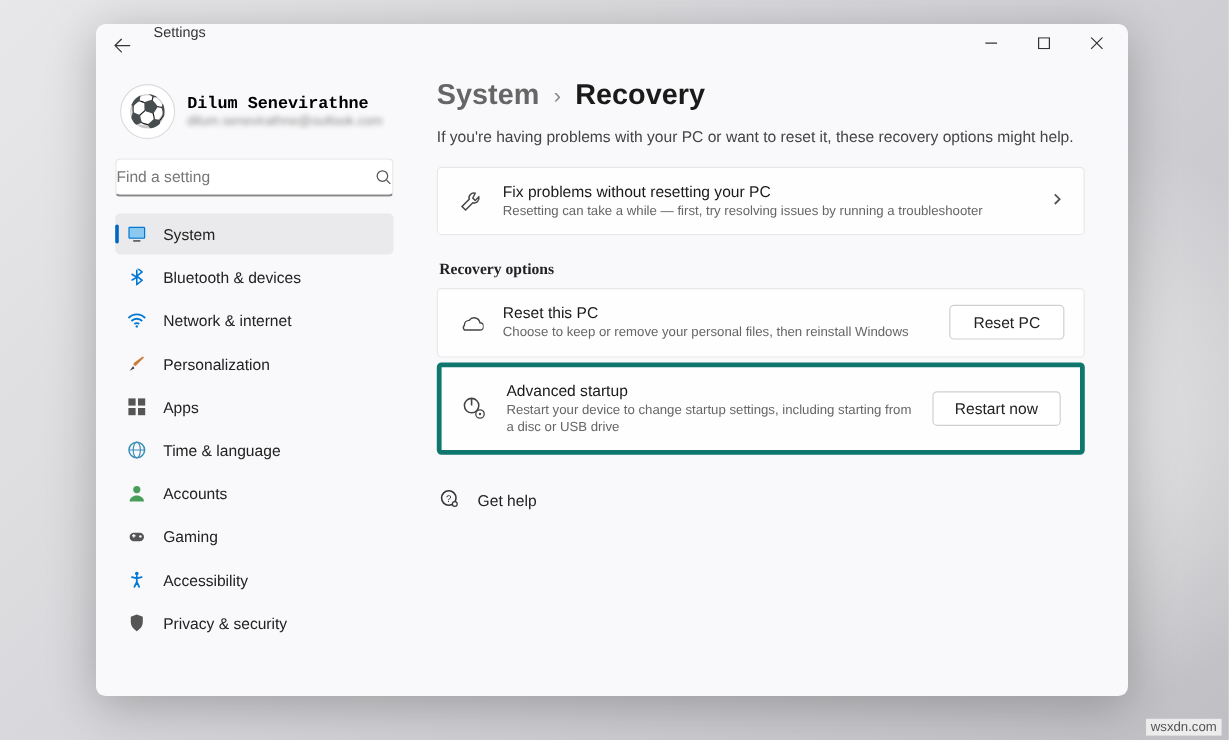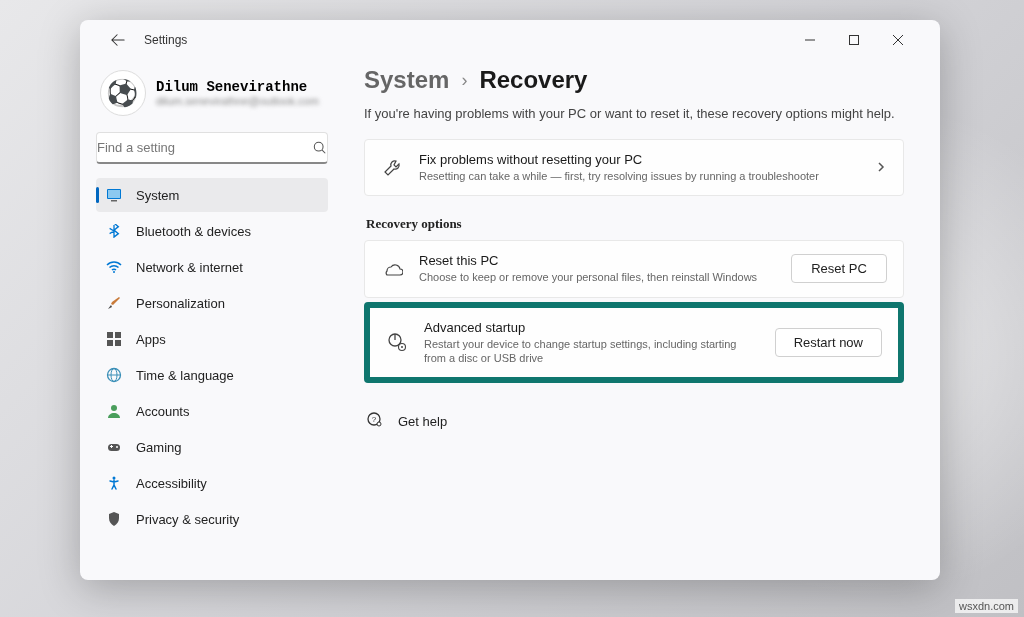--- a/index.html
+++ b/index.html
@@ -12,21 +12,21 @@
     position: absolute; right: -100px; top: 100px; width: 500px; height: 500px;
     background: radial-gradient(ellipse, rgba(255,255,255,0.6), transparent 70%);
     border-radius: 50%; transform: rotate(-15deg);
   }
   .window {
     position: absolute; top: 20px; left: 80px; width: 860px; height: 560px;
     background: #f9f9fb; border-radius: 8px; box-shadow: 0 8px 40px rgba(0,0,0,0.25);
     display: flex; flex-direction: column;
   }
   .titlebar {
-    display: flex; align-items: center; height: 40px; padding: 0 20px;
+    display: flex; align-items: flex-start; height: 40px; padding: 0 4px;
   }
   .back-btn {
     width: 36px; height: 36px; display: flex; align-items: center; justify-content: center;
     color: #333; cursor: pointer; border-radius: 4px;
   }
   .title-text { font-size: 12px; color: #333; margin-left: 8px; }
   .win-controls { margin-left: auto; display: flex; }
   .win-btn {
     width: 44px; height: 32px; display: flex; align-items: center; justify-content: center;
     color: #333; cursor: pointer;
@@ -79,21 +79,21 @@
   .card-text { flex: 1; }
   .card-title { font-size: 13px; color: #1a1a1a; margin-bottom: 2px; }
   .card-sub { font-size: 11px; color: #666; line-height: 1.3; }
   .card-chevron { color: #666; }
   .section-header { font-size: 13px; font-weight: 600; color: #222; margin: 20px 0 8px 2px; font-family: Liberation Serif, serif; }
   .action-btn {
     background: #fff; border: 1px solid #d0d0d0; border-radius: 4px;
     padding: 6px 18px; font-size: 13px; color: #222; cursor: pointer;
     min-width: 96px; text-align: center;
   }
-  .highlighted { border: 6px solid #0f766e; border-radius: 4px; }
+  .highlighted { border: 4px solid #0f766e; border-radius: 4px; }
   .help-link {
     display: flex; align-items: center; gap: 14px; padding: 10px 2px;
     font-size: 13px; color: #222; margin-top: 18px; cursor: pointer;
   }
   .watermark {
     position: absolute; right: 6px; bottom: 4px; font-size: 11px; color: #555;
     background: rgba(255,255,255,0.7); padding: 1px 4px;
   }
 </style>
 </head>

